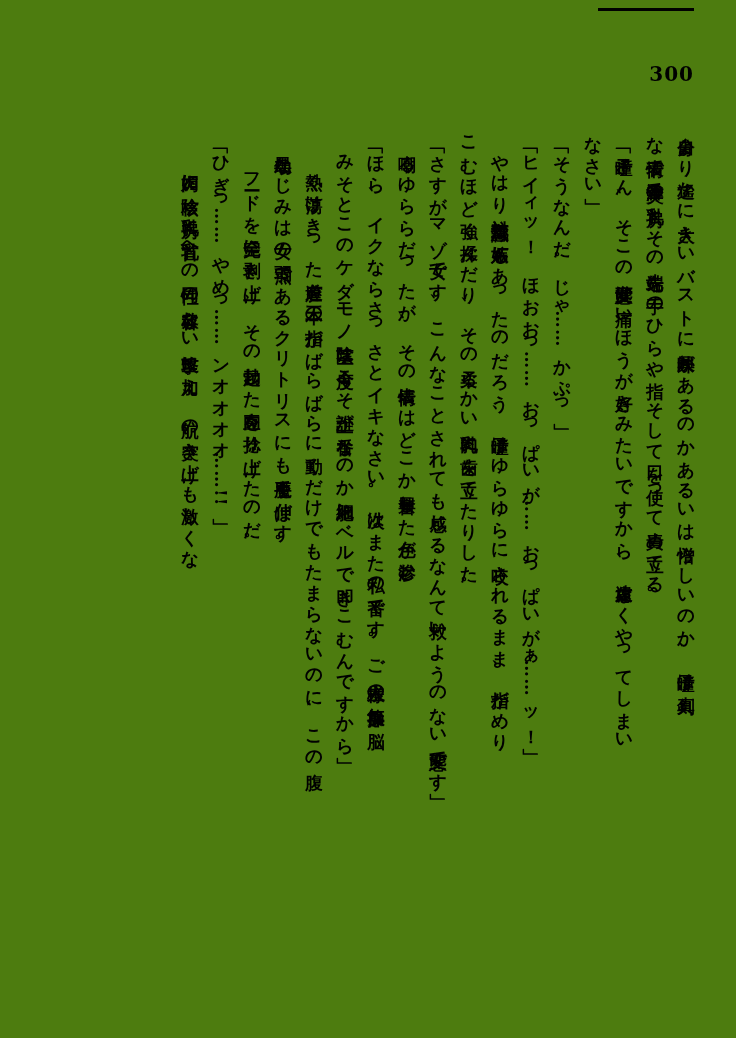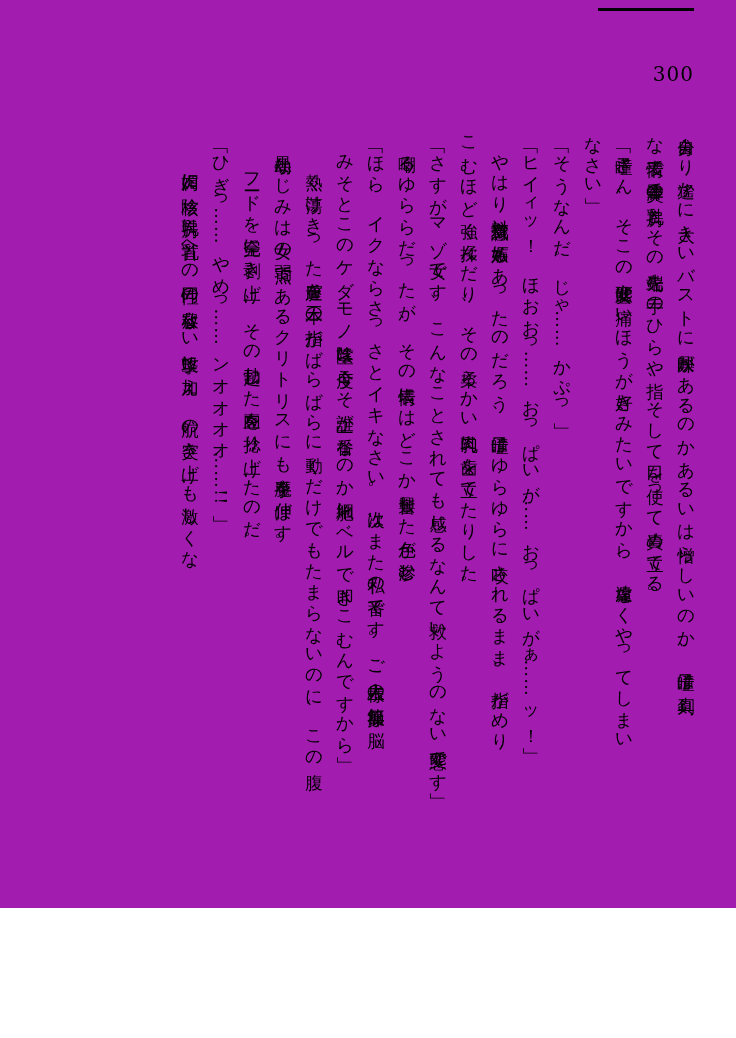--- a/index.html
+++ b/index.html
@@ -14,22 +14,23 @@
     color: #000000;
     position: relative;
     overflow: hidden;
   }
 
   .page {
     position: absolute;
     left: 0;
     top: 0;
     width: 736px;
-    height: 908px;
-    background: #a21caf;
+    height: 1038px;
+    background: #4d7c0f;
+    font-weight: bold;
   }
 
   
   .top-rule {
     position: absolute;
     left: 598px;
     top: 8px;
     width: 96px;
     height: 3px;
     background: #000000;

